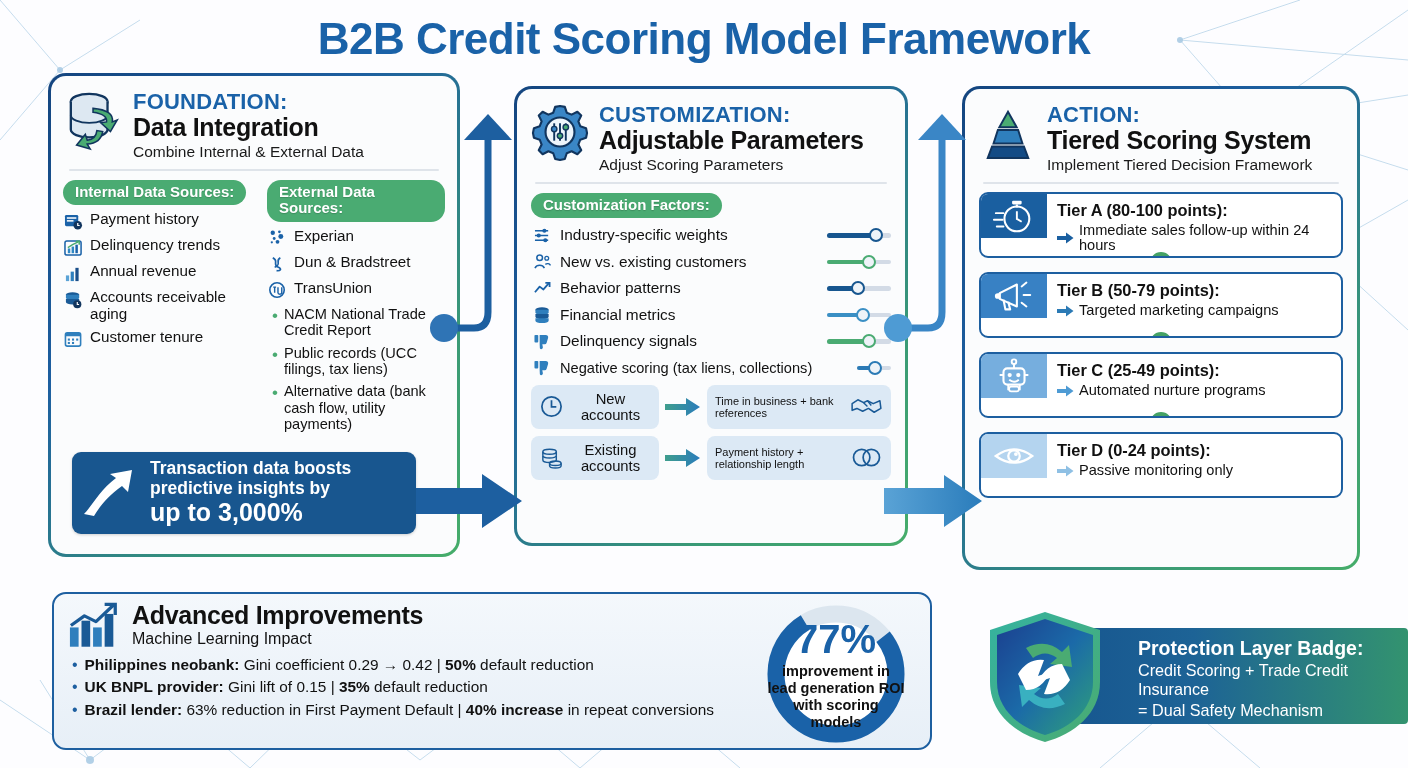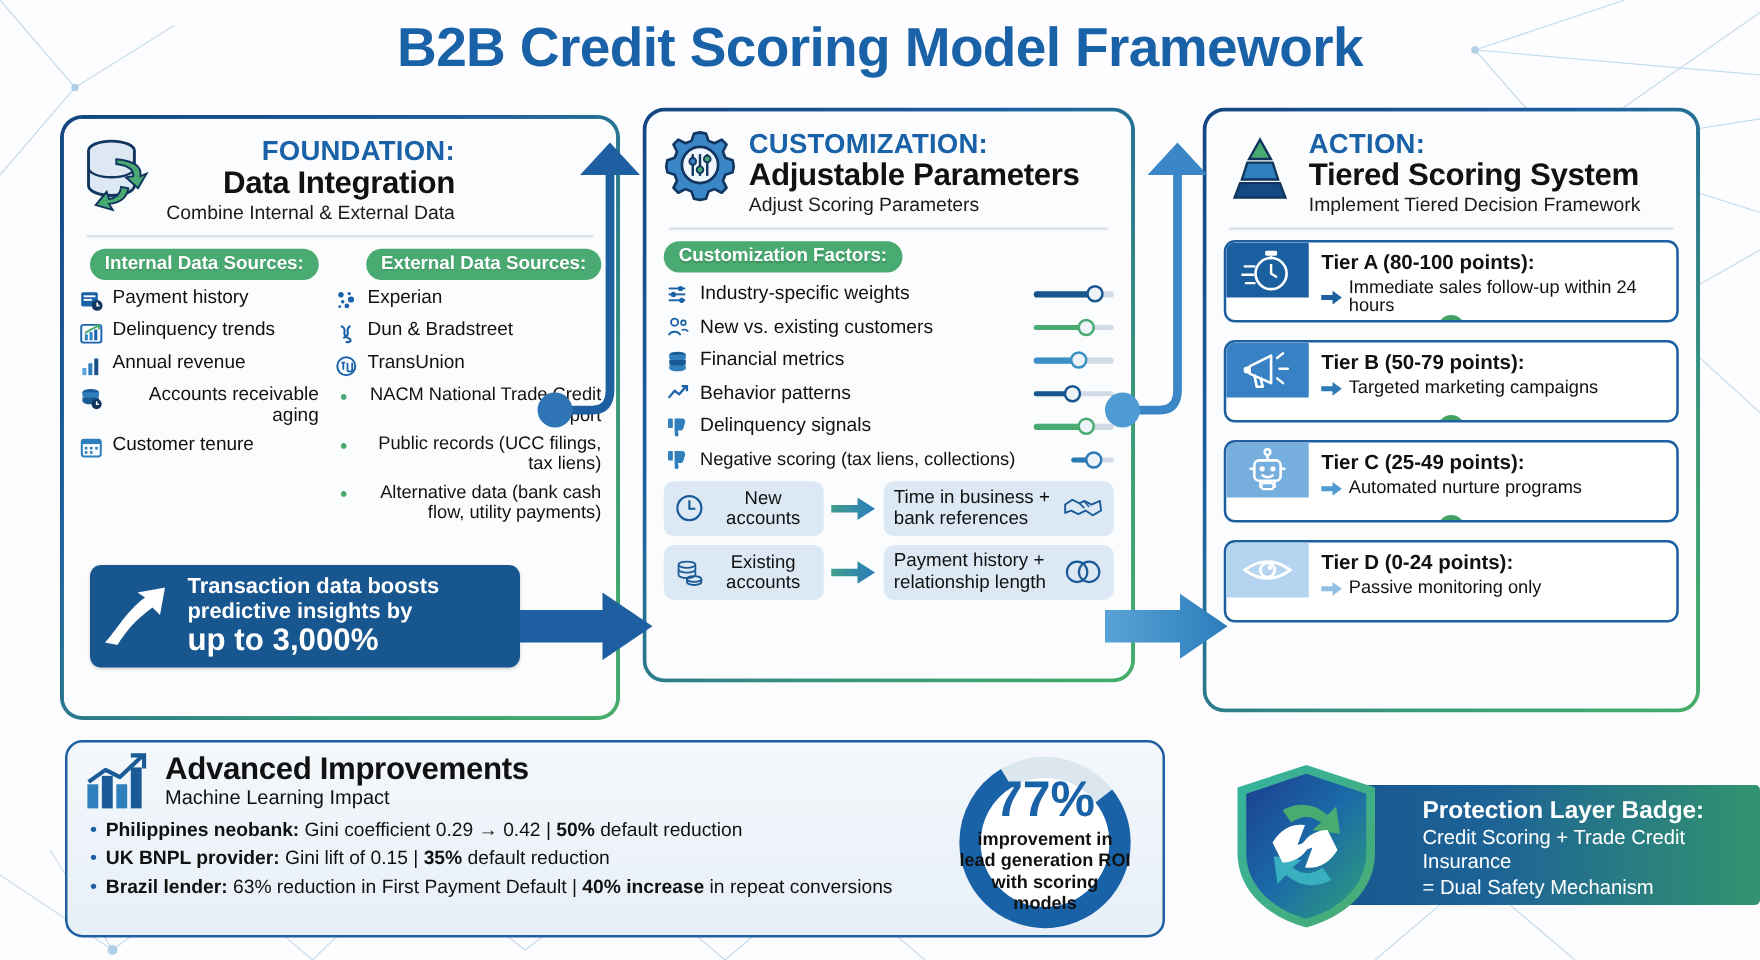--- a/index.html
+++ b/index.html
@@ -27,21 +27,21 @@
 
   
   .panel {
     position: absolute; background: #fbfcfd;
     border-radius: 18px; z-index: 3;
     border: 3px solid transparent;
     background-image: linear-gradient(#fbfcfd,#fbfcfd), linear-gradient(135deg,#14457f 0%, #1d5fa0 35%, #3a9a76 75%, #46ad6a 100%);
     background-origin: border-box;
     background-clip: padding-box, border-box;
   }
-  #panel-foundation { left: 48px;  top: 92px; width: 448px; height: 484px; text-align: right; }
+  #panel-foundation { left: 48px;  top: 73px; width: 412px; height: 484px; }
   #panel-custom     { left: 514px; top: 86px; width: 394px; height: 460px; }
   #panel-action     { left: 962px; top: 86px; width: 398px; height: 484px; }
 
   .phead { display: flex; align-items: flex-start; gap: 10px; padding: 12px 14px 0 14px; }
   .phead .pico { flex: 0 0 auto; width: 58px; height: 62px; display:flex; align-items:center; justify-content:center; }
   .phead .ptext { padding-top: 2px; }
   .kicker { font-size: 22px; font-weight: bold; color: #1a62a8; letter-spacing: 0.2px; line-height: 1.05; }
   .ptitle { font-size: 25px; font-weight: bold; color: #111; line-height: 1.08; margin-top: 1px; letter-spacing: -0.3px;}
   .psub   { font-size: 15.5px; color: #1a1a1a; line-height: 1.15; margin-top: 2px; }
   .hrule { height: 2px; background: #dfe4ea; margin: 8px 18px 0 18px; border-radius:2px; }
@@ -88,21 +88,21 @@
 
   
   .appex { padding: 0 14px; margin-top: 0; }
   .exrow { display:flex; align-items:center; gap: 6px; margin-top: 7px; }
   .chip {
     background: #dce9f5; border-radius: 8px; height: 44px;
     display:flex; align-items:center; gap: 6px; padding: 0 8px;
   }
   .chip.small { flex: 0 0 128px; }
   .chip.big { flex: 1 1 auto; justify-content: space-between; }
-  .chip .ct { font-size: 15px; color:#111; line-height: 1.1; }
+  .chip .ct { font-size: 11px; color:#111; line-height: 1.1; }
   .chip.small .ct { text-align:center; flex:1; font-size: 14.8px; }
   .exarrow { flex: 0 0 36px; height: 20px; }
 
   
   .tiers { padding: 0 14px; margin-top: 8px; position: relative; }
   .tier {
     display:flex; align-items: flex-start; height: 66px;
     border: 2px solid #1d5fa0; border-radius: 9px; overflow: hidden;
     background: #fff; margin-bottom: 14px; position: relative;
   }
@@ -426,45 +426,45 @@
         <span class="lbl">New vs. existing customers</span>
         <span class="sld">
             <span class="track"></span>
           <span class="fill" style="width:66%; background:#4aab72;"></span>
           <span class="knob" style="left:66%; border-color:#4aab72;"></span>
           </span>
       </div>
       <div class="frow">
         <span class="ic">
             <svg viewBox="0 0 20 18" width="19" height="17">
+          <path d="M2 13 L7 7 L11 10 L17 3" stroke="#1a62a8" stroke-width="1.9" fill="none" stroke-linejoin="round"></path>
+          <path d="M13 3 h4.5 v4.5" stroke="#1a62a8" stroke-width="1.9" fill="none"></path>
+            </svg>
+          </span>
+        <span class="lbl">Behavior patterns</span>
+        <span class="sld">
+            <span class="track"></span>
+          <span class="fill" style="width:48%; background:#17568f;"></span>
+          <span class="knob" style="left:48%; border-color:#17568f;"></span>
+          </span>
+      </div>
+      <div class="frow">
+        <span class="ic">
+            <svg viewBox="0 0 20 18" width="19" height="17">
           <ellipse cx="9.5" cy="4" rx="7" ry="2.6" fill="#1a5a96"></ellipse>
           <path d="M2.5 4 v3 a7 2.6 0 0 0 14 0 V4" fill="#2f7fbd"></path>
           <path d="M2.5 8.5 v3 a7 2.6 0 0 0 14 0 V8.5" fill="#1a5a96"></path>
           <path d="M2.5 13 v2.5 a7 2.6 0 0 0 14 0 V13" fill="#2f7fbd"></path>
             </svg>
           </span>
         <span class="lbl">Financial metrics</span>
         <span class="sld">
             <span class="track"></span>
           <span class="fill" style="width:56%; background:#3a8fc4;"></span>
           <span class="knob" style="left:56%; border-color:#3a8fc4;"></span>
-          </span>
-      </div>
-      <div class="frow">
-        <span class="ic">
-            <svg viewBox="0 0 20 18" width="19" height="17">
-          <path d="M2 13 L7 7 L11 10 L17 3" stroke="#1a62a8" stroke-width="1.9" fill="none" stroke-linejoin="round"></path>
-          <path d="M13 3 h4.5 v4.5" stroke="#1a62a8" stroke-width="1.9" fill="none"></path>
-            </svg>
-          </span>
-        <span class="lbl">Behavior patterns</span>
-        <span class="sld">
-            <span class="track"></span>
-          <span class="fill" style="width:48%; background:#17568f;"></span>
-          <span class="knob" style="left:48%; border-color:#17568f;"></span>
           </span>
       </div>
       <div class="frow">
         <span class="ic">
             <svg viewBox="0 0 20 18" width="19" height="17">
           <rect x="1.5" y="2" width="4" height="8" rx="1" fill="#2f7fbd"></rect>
           <path d="M7 2 h6.5 a2.5 2.5 0 0 1 2.4 3.2 l-1.6 5.4 a2 2 0 0 1-1.9 1.4 h-2.6 l.6 3.2 a1.7 1.7 0 0 1-3.2 1 L7 12 Z" fill="#2f7fbd"></path>
             </svg>
           </span>
         <span class="lbl">Delinquency signals</span>

